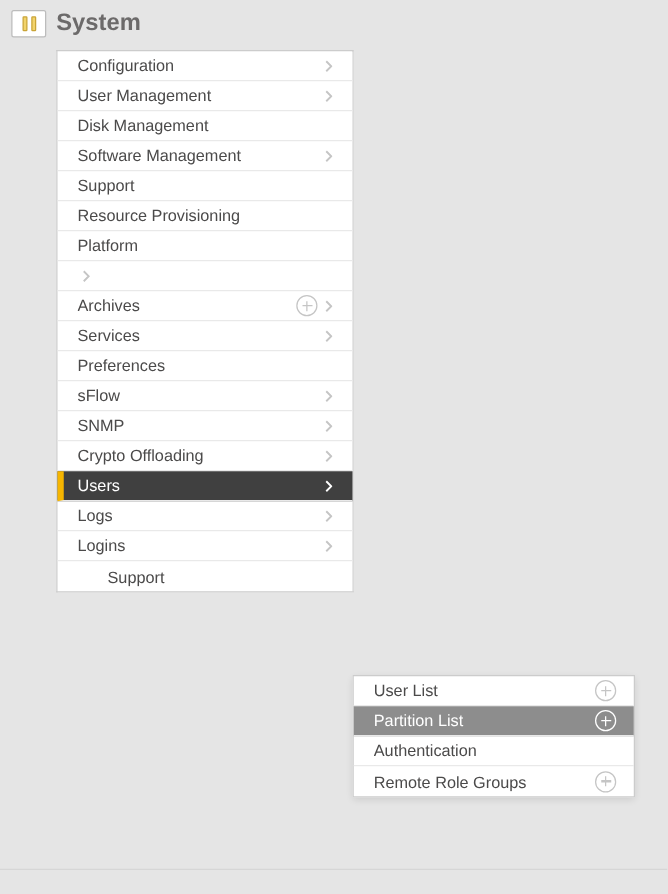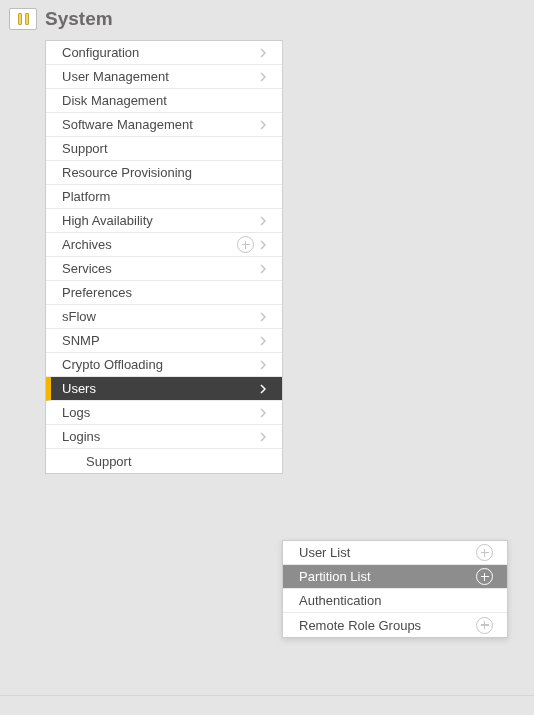--- a/index.html
+++ b/index.html
@@ -152,21 +152,20 @@
     <div class="menu-item">
       <span class="label">Support</span>
     </div>
     <div class="menu-item">
       <span class="label">Resource Provisioning</span>
     </div>
     <div class="menu-item">
       <span class="label">Platform</span>
     </div>
     <div class="menu-item">
-      <span class="label">High Availability</span>
       <span class="chevron">
         <svg viewBox="0 0 6 10">
           <path d="M1 1 L5 5 L1 9"></path>
         </svg>
       </span>
     </div>
     <div class="menu-item">
       <span class="label">Archives</span>
       <span class="plus-circle "></span>
       <span class="chevron">

